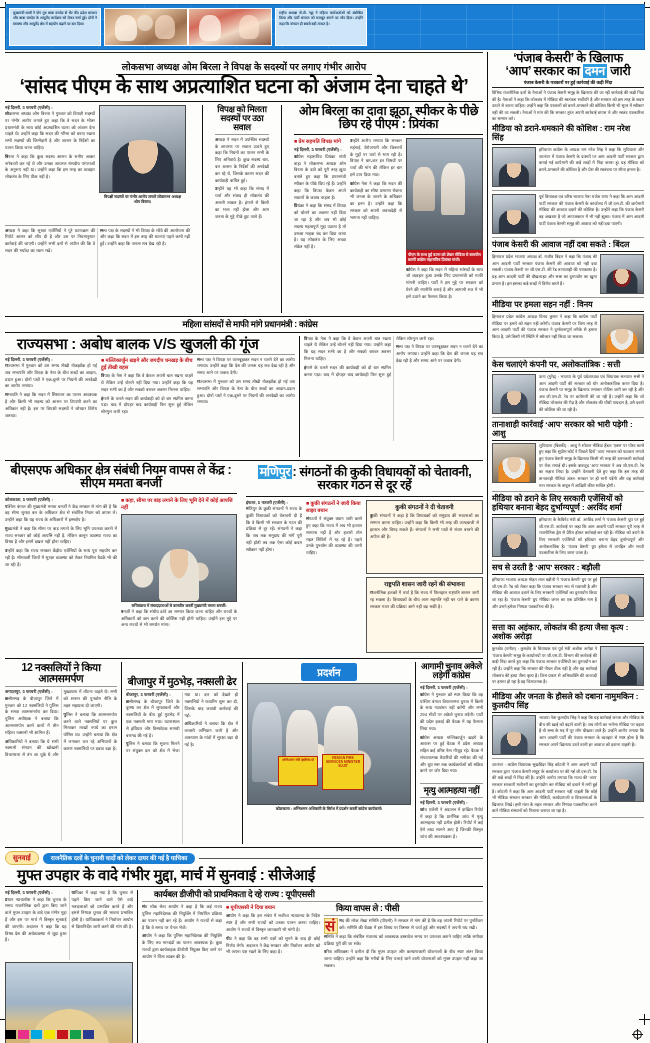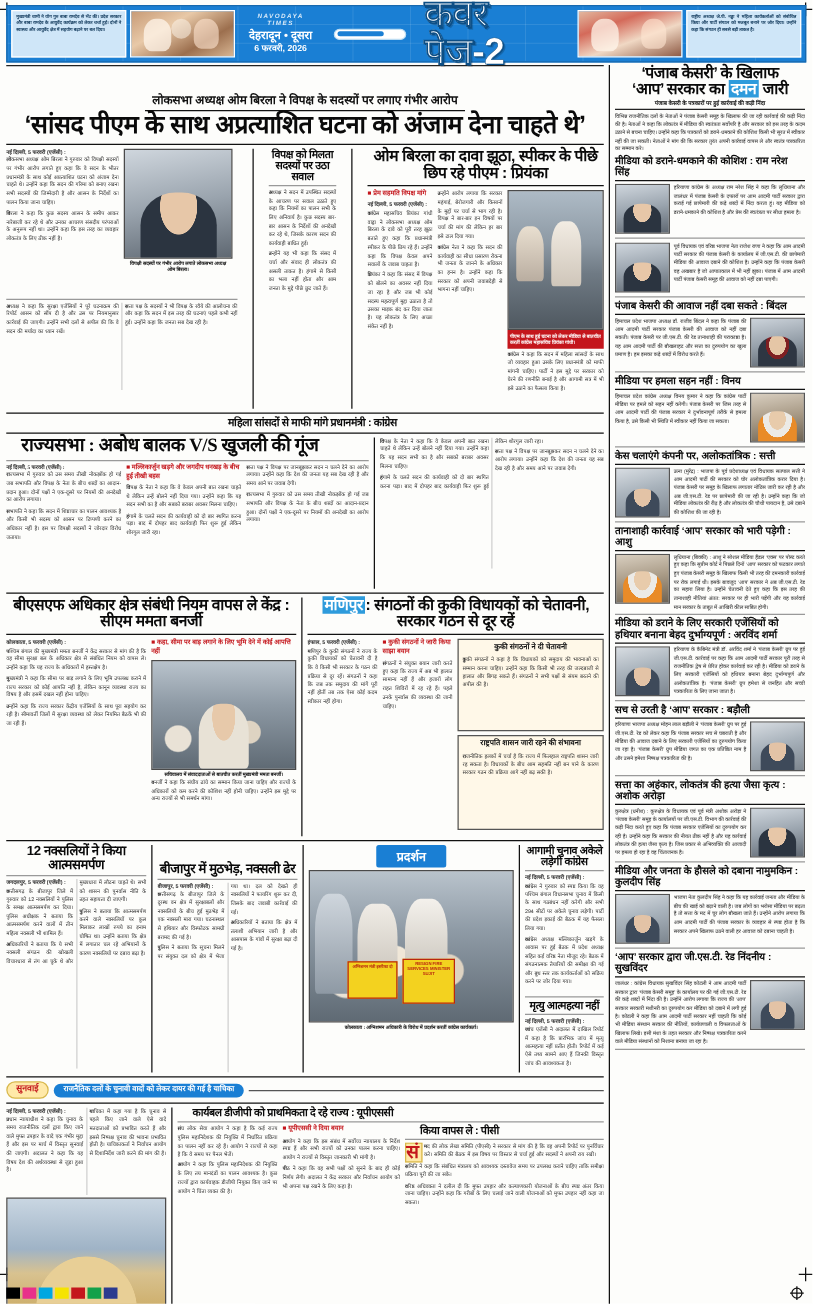--- a/index.html
+++ b/index.html
@@ -70,21 +70,21 @@
     -webkit-text-stroke: 0.4px #0d4f86;
   }
 
   
   .rule { height: 1px; background: #222; }
   .kicker {
     text-align: center; font-size: 9.5px; font-weight: 700; color: #111;
     border-bottom: 1px solid #111; display: inline-block;
     padding: 0 6px 1px; line-height: 1.3;
   }
-  .kicker-wrap { text-align: center; margin: 17px 0 1px; }
+  .kicker-wrap { text-align: center; margin: 3px 0 1px; }
   .hl {
     text-align: center; font-weight: 900; color: #0a0a0a;
     line-height: 1.06; letter-spacing: -0.3px;
   }
   .hl-xl { font-size: 20px; }
   .hl-lg { font-size: 15px; }
   .hl-md { font-size: 12.5px; }
   .hl-sm { font-size: 10.5px; }
   .hl-xs { font-size: 8.6px; }
   .hl-left { text-align: left; margin-left: 12px; }
@@ -222,31 +222,20 @@
   <span class="cropmark cm-tr"></span>
   <span class="cropmark cm-bl"></span>
   <span class="cropmark cm-br"></span>
 
   <div class="masthead">
     <div class="mh-blurb">मुख्यमंत्री धामी ने योग गुरु बाबा रामदेव से भेंट की। प्रदेश सरकार और बाबा रामदेव के आयुर्वेद कार्यक्रम को लेकर चर्चा हुई। दोनों ने स्वास्थ्य और आयुर्वेद क्षेत्र में सहयोग बढ़ाने पर बल दिया।</div>
     <div class="mh-photo">
       <i class="fig f1"></i>
         <i class="fig f2"></i>
         <i class="fig f3"></i>
-    </div>
-    <div class="mh-center">
-      <div class="mh-ident">
-        <div class="mh-brand">NAVODAYA TIMES</div>
-        <div class="mh-edition">देहरादून • दूसरा</div>
-        <div class="mh-date">6 फरवरी, 2026</div>
-      </div>
-      <div class="mh-pill">
-          <i></i>
-        </div>
-      <div class="mh-title">कवर पेज-2</div>
     </div>
     <div class="mh-photo p2">
       <i class="fig f1"></i>
         <i class="fig f2"></i>
     </div>
     <div class="mh-blurb">राष्ट्रीय अध्यक्ष जे.पी. नड्डा ने महिला कार्यकर्ताओं को संबोधित किया और पार्टी संगठन को मजबूत बनाने पर जोर दिया। उन्होंने कहा कि संगठन ही सबसे बड़ी ताकत है।</div>
   </div>
 
   <div class="layout">
 
@@ -323,21 +312,21 @@
             </div>
           </div>
         </div>
       </div>
 
       <div class="sep"></div>
       <div class="hl hl-xs hl-left" style="text-align:center;">महिला सांसदों से माफी मांगे प्रधानमंत्री : कांग्रेस</div>
       <div class="sep"></div>
 
       <div style="display:flex; gap:4px;">
-        <div style="width:290px;font-family:Liberation Serif, serif;">
+        <div style="width:290px;">
           <div class="hl hl-lg hl-left">राज्यसभा : अबोध बालक V/S खुजली की गूंज</div>
           <div class="sep-thin"></div>
           <div style="display:flex;gap:4px;">
             <div class="body" style="width:92px;height:100px;">
               <div class="byline">नई दिल्ली, 5 फरवरी (एजेंसी) :</div>
               <p>राज्यसभा में गुरुवार को उस समय तीखी नोकझोंक हो गई जब सभापति और विपक्ष के नेता के बीच शब्दों का आदान-प्रदान हुआ। दोनों पक्षों ने एक-दूसरे पर नियमों की अनदेखी का आरोप लगाया।</p>
               <p>सभापति ने कहा कि सदन में शिष्टाचार का पालन आवश्यक है और किसी भी सदस्य को आसन पर टिप्पणी करने का अधिकार नहीं है। इस पर विपक्षी सदस्यों ने जोरदार विरोध जताया।</p>
             </div>
             <div style="width:92px;">
               <div class="bullet-head">मल्लिकार्जुन खड़गे और जगदीप धनखड़ के बीच हुई तीखी बहस</div>
@@ -357,21 +346,21 @@
           <div class="body cols2" style="height:105px;">
             <p>विपक्ष के नेता ने कहा कि वे केवल अपनी बात रखना चाहते थे लेकिन उन्हें बोलने नहीं दिया गया। उन्होंने कहा कि यह सदन सभी का है और सबको बराबर अवसर मिलना चाहिए।</p>
             <p>हंगामे के चलते सदन की कार्यवाही को दो बार स्थगित करना पड़ा। बाद में दोपहर बाद कार्यवाही फिर शुरू हुई लेकिन शोरगुल जारी रहा।</p>
             <p>सत्ता पक्ष ने विपक्ष पर जानबूझकर सदन न चलने देने का आरोप लगाया। उन्होंने कहा कि देश की जनता यह सब देख रही है और समय आने पर जवाब देगी।</p>
           </div>
         </div>
       </div>
 
       <div class="sep"></div>
 
-      <div style="display:flex; gap:4px;">
+      <div style="display:flex; gap:4px;align-items:center;">
 
         <div style="width:232px;">
           <div class="hl hl-md">बीएसएफ अधिकार क्षेत्र संबंधी नियम वापस ले केंद्र : सीएम ममता बनर्जी</div>
           <div class="sep"></div>
           <div style="display:flex;gap:4px;">
             <div class="body" style="width:112px;height:158px;">
               <div class="byline">कोलकाता, 5 फरवरी (एजेंसी) :</div>
               <p>पश्चिम बंगाल की मुख्यमंत्री ममता बनर्जी ने केंद्र सरकार से मांग की है कि वह सीमा सुरक्षा बल के अधिकार क्षेत्र से संबंधित नियम को वापस ले। उन्होंने कहा कि यह राज्य के अधिकारों में हस्तक्षेप है।</p>
               <p>मुख्यमंत्री ने कहा कि सीमा पर बाड़ लगाने के लिए भूमि उपलब्ध कराने में राज्य सरकार को कोई आपत्ति नहीं है, लेकिन कानून व्यवस्था राज्य का विषय है और इसमें दखल नहीं होना चाहिए।</p>
               <p>उन्होंने कहा कि राज्य सरकार केंद्रीय एजेंसियों के साथ पूरा सहयोग कर रही है। सीमावर्ती जिलों में सुरक्षा व्यवस्था को लेकर नियमित बैठकें भी की जा रही हैं।</p>
@@ -491,20 +480,21 @@
         </div>
       </div>
 
       <div class="sep"></div>
 
       <div style="display:flex;align-items:center;gap:4px;margin-bottom:2px;">
         <span class="tag">सुनवाई</span>
         <span class="tag-blue">राजनैतिक दलों के चुनावी वादों को लेकर दायर की गई है याचिका</span>
         <span style="flex:1;height:1px;background:#555;"></span>
       </div>
+      <div class="hl hl-lg hl-left">मुफ्त उपहार के वादे गंभीर मुद्दा, मार्च में सुनवाई : सीजेआई</div>
       <div class="sep"></div>
 
       <div style="display:flex;gap:4px;">
         <div style="width:128px;">
           <div class="body cols2" style="height:70px;">
             <div class="byline">नई दिल्ली, 5 फरवरी (एजेंसी) :</div>
             <p>प्रधान न्यायाधीश ने कहा कि चुनाव के समय राजनीतिक दलों द्वारा किए जाने वाले मुफ्त उपहार के वादे एक गंभीर मुद्दा हैं और इस पर मार्च में विस्तृत सुनवाई की जाएगी। अदालत ने कहा कि यह विषय देश की अर्थव्यवस्था से जुड़ा हुआ है।</p>
             <p>याचिका में कहा गया है कि चुनाव से पहले किए जाने वाले ऐसे वादे मतदाताओं को प्रभावित करते हैं और इससे निष्पक्ष चुनाव की भावना प्रभावित होती है। याचिकाकर्ता ने निर्वाचन आयोग से दिशानिर्देश जारी करने की मांग की है।</p>
           </div>
           <div class="photo ph-court" style="height:98px;margin-top:2px;"></div>
@@ -630,21 +620,20 @@
           </div>
           <div class="sidebar-item">
             <div class="sb-head">मीडिया और जनता के हौसले को दबाना नामुमकिन : कुलदीप सिंह</div>
             <div class="sb-body">
               <div class="sb-thumb ph-portrait"></div>
               <p>भाजपा नेता कुलदीप सिंह ने कहा कि यह कार्रवाई जनता और मीडिया के बीच की खाई को बढ़ाने वाली है। जब लोगों का भरोसा मीडिया पर बढ़ता है तो सत्ता के मद में चूर लोग बौखला जाते हैं। उन्होंने आरोप लगाया कि आम आदमी पार्टी की पंजाब सरकार के व्यवहार से स्पष्ट होता है कि सरकार अपने खिलाफ उठने वाली हर आवाज को दबाना चाहती है।</p>
             </div>
             <div class="sep-thin"></div>
           </div>
           <div class="sidebar-item">
-            <div class="sb-head">‘आप’ सरकार द्वारा जी.एस.टी. रेड निंदनीय : सुखविंदर</div>
             <div class="sb-body">
               <div class="sb-thumb ph-portrait right"></div>
               <p>जालंधर : कांग्रेस विधायक सुखविंदर सिंह कोटली ने आम आदमी पार्टी सरकार द्वारा ‘पंजाब केसरी समूह’ के कार्यालय पर की गई जी.एस.टी. रेड की कड़े शब्दों में निंदा की है। उन्होंने आरोप लगाया कि राज्य की ‘आप’ सरकार सरकारी मशीनरी का दुरुपयोग कर मीडिया को दबाने में लगी हुई है। कोटली ने कहा कि आम आदमी पार्टी सरकार नहीं चाहती कि कोई भी मीडिया संस्थान सरकार की नीतियों, कार्यप्रणाली व विफलताओं के खिलाफ लिखे। इसी मंशा के तहत सरकार और निष्पक्ष पत्रकारिता करने वाले मीडिया संस्थानों को निशाना बनाया जा रहा है।</p>
             </div>
             <div class="sep-thin"></div>
           </div>
         </div>
 
     </div>
   </div>

